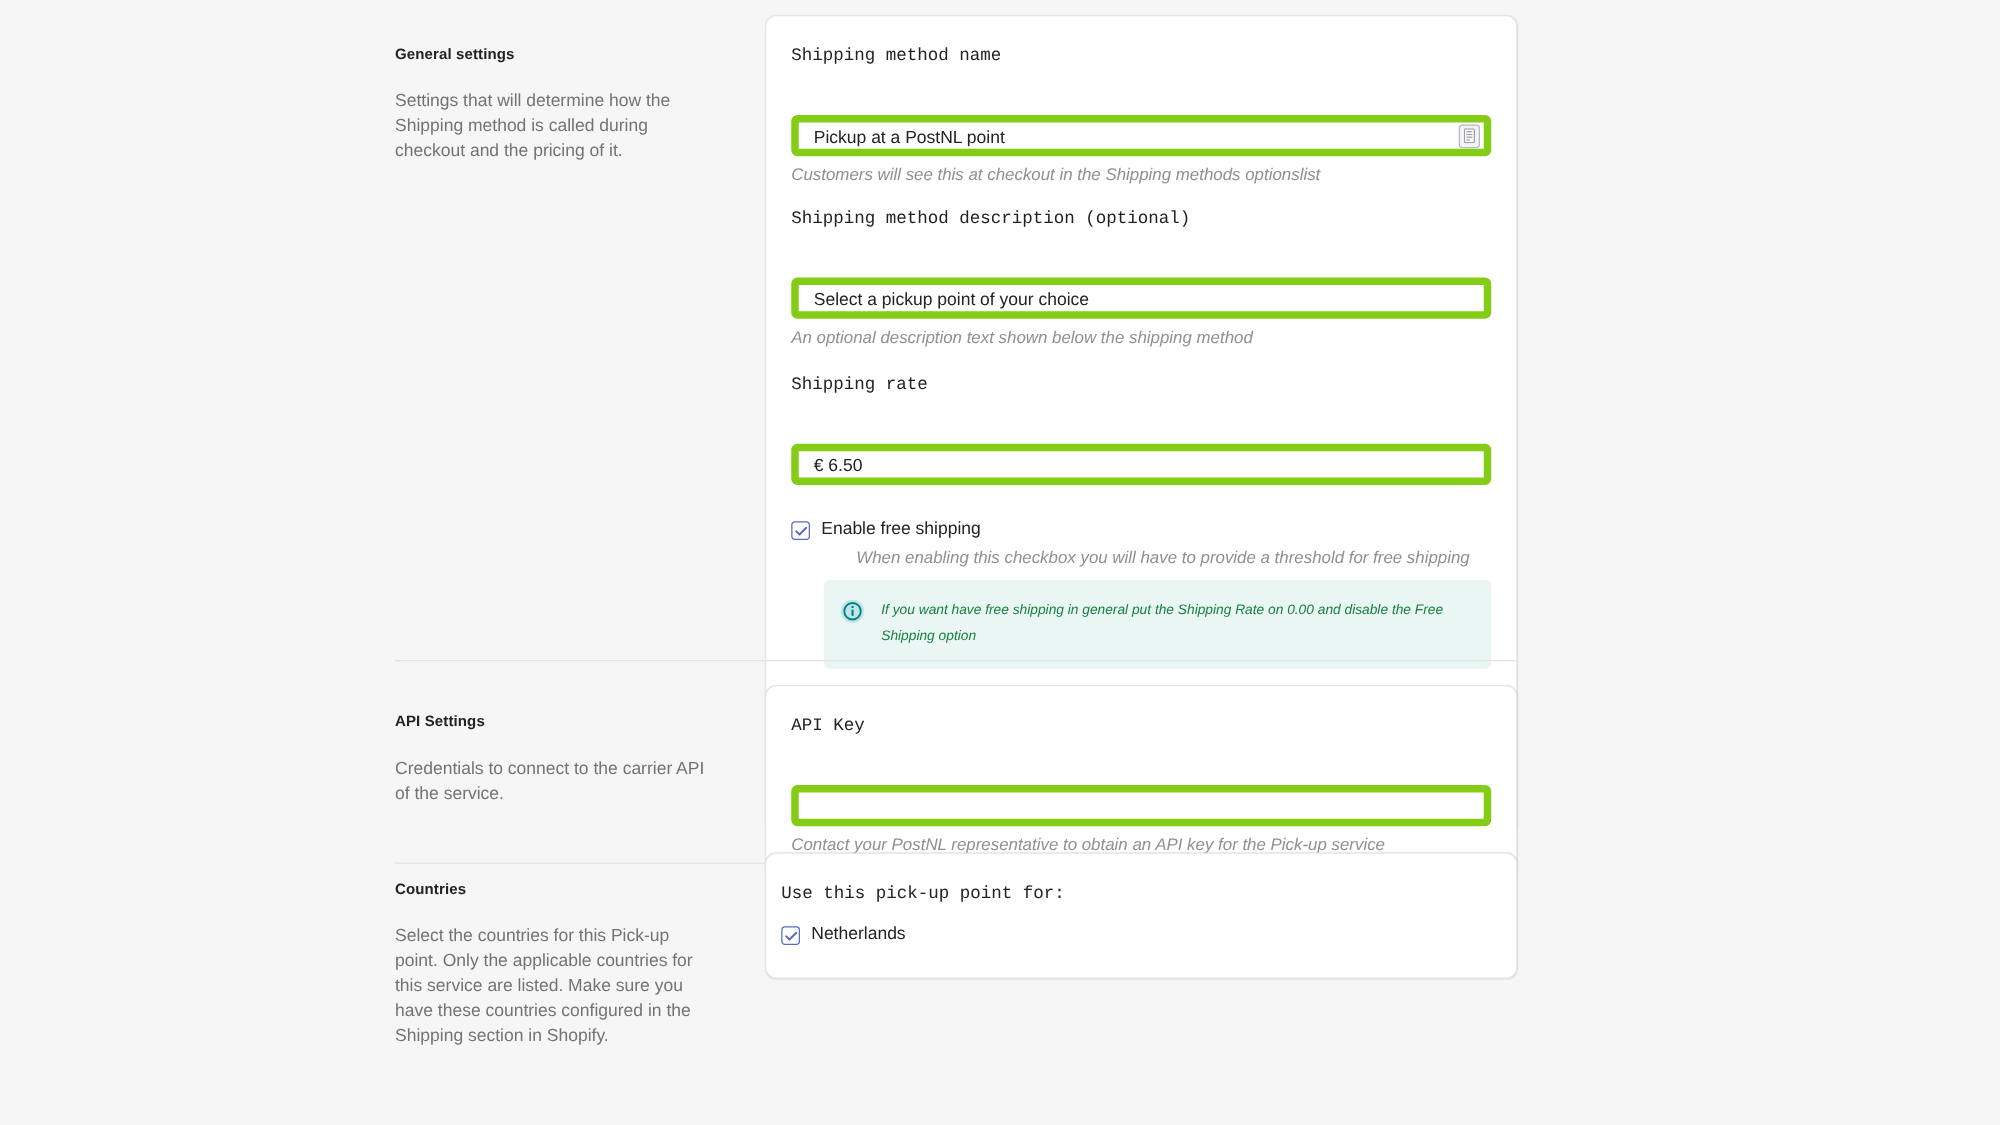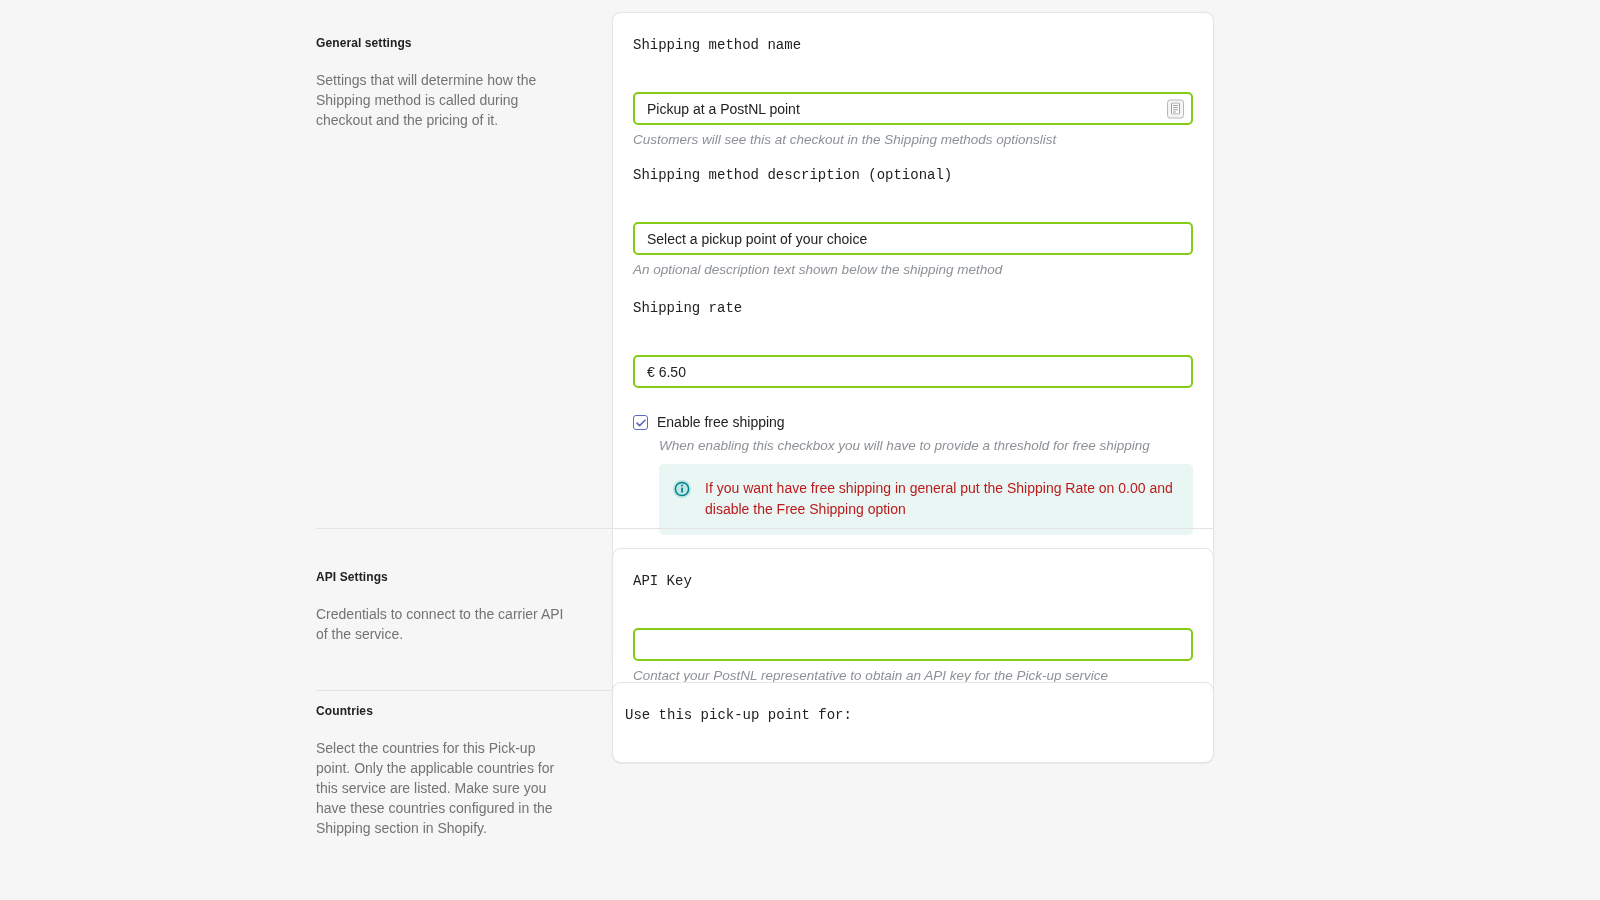--- a/index.html
+++ b/index.html
@@ -81,21 +81,21 @@
   .input-wrap { position: relative; }
   .input {
     display: block;
     width: 100%;
     height: 33px;
     padding: 6px 12px;
     font-family: "Liberation Sans", sans-serif;
     font-size: 14px;
     color: #202223;
     background: #ffffff;
-    border: 2px solid #84cc16;
+    border: 6px solid #84cc16;
     border-radius: 5px;
     line-height: 20px;
     outline: none;
     margin-top: 37px;
   }
   .input.has-suffix { padding-right: 38px; }
   .input::placeholder { color: #8c9196; }
 
   .suffix-icon {
     position: absolute;
@@ -116,21 +116,21 @@
     font-size: 13.5px;
     color: #8c9196;
     line-height: 19px;
     margin-top: 5px;
     font-style: italic;
   }
 
   
   .checkrow {
     display: flex;
-    align-items: flex-start;
+    align-items: flex-end;
     gap: 9px;
   }
   .checkbox {
     flex: 0 0 auto;
     width: 15px;
     height: 15px;
     margin-top: 3px;
     border: 1.5px solid #5c6ac4;
     border-radius: 3px;
     background: #ffffff;
@@ -157,23 +157,24 @@
     padding: 14px 16px 15px 13px;
     margin-top: 9px;
   }
   .banner-icon {
     flex: 0 0 auto;
     width: 20px;
     height: 20px;
     margin-top: 1px;
   }
   .banner-text {
-    font-size: 14px;
-    color: #b91c1c;
+    font-size: 11px;
+    color: #15803d;
     line-height: 21px;
+    font-style: italic;
   }
 
   
   #sec-general { top: 12px; }
   #sec-general .section-aside { padding-top: 24px; }
   #div-1 { top: 528px; }
   #sec-api { top: 548px; }
   #sec-api .section-aside { padding-top: 22px; }
   #div-2 { top: 690px; }
   #sec-countries { top: 682px; }
@@ -230,21 +231,21 @@
         <div class="checkrow">
           <span class="checkbox">
             <svg width="10" height="8" viewBox="0 0 10 8" aria-hidden="true">
               <path d="M1 4.1 L3.6 6.6 L9 1.2" fill="none" stroke="#5c6ac4" stroke-width="1.6" stroke-linecap="round" stroke-linejoin="round"></path>
             </svg>
           </span>
           <span class="checkbox-label">Enable free shipping</span>
         </div>
 
         <div class="indent">
-          <div class="help" style="margin-top:4px;">When enabling this checkbox you will have to provide a threshold for free shipping</div>
+          <div class="help" style="margin-top:4px;margin-left:26px;">When enabling this checkbox you will have to provide a threshold for free shipping</div>
 
           <div class="banner">
             <span class="banner-icon">
               <svg width="20" height="20" viewBox="0 0 20 20" aria-hidden="true">
                 <circle cx="10" cy="10" r="9.2" fill="#bfe6e2"></circle>
                 <circle cx="10" cy="10" r="6.6" fill="none" stroke="#00808c" stroke-width="1.5"></circle>
                 <circle cx="10" cy="6.5" r="0.95" fill="#00808c"></circle>
                 <rect x="9.2" y="8.6" width="1.7" height="5.2" rx="0.8" fill="#00808c"></rect>
               </svg>
             </span>
@@ -288,16 +289,24 @@
   <div class="section" id="sec-countries">
 
     <div class="section-aside">
       <h2 class="section-title">Countries</h2>
       <p class="section-desc">Select the countries for this Pick-up point. Only the applicable countries for this service are listed. Make sure you have these countries configured in the Shipping section in Shopify.</p>
     </div>
 
     <div class="card">
       <div class="label" style="margin-bottom:11px;">Use this pick-up point for:</div>
 
+      <div class="checkrow">
+        <span class="checkbox">
+          <svg width="10" height="8" viewBox="0 0 10 8" aria-hidden="true">
+            <path d="M1 4.1 L3.6 6.6 L9 1.2" fill="none" stroke="#5c6ac4" stroke-width="1.6" stroke-linecap="round" stroke-linejoin="round"></path>
+          </svg>
+        </span>
+        <span class="checkbox-label">Netherlands</span>
+      </div>
     </div>
   </div>
 
 </div>
 
 </body></html>

